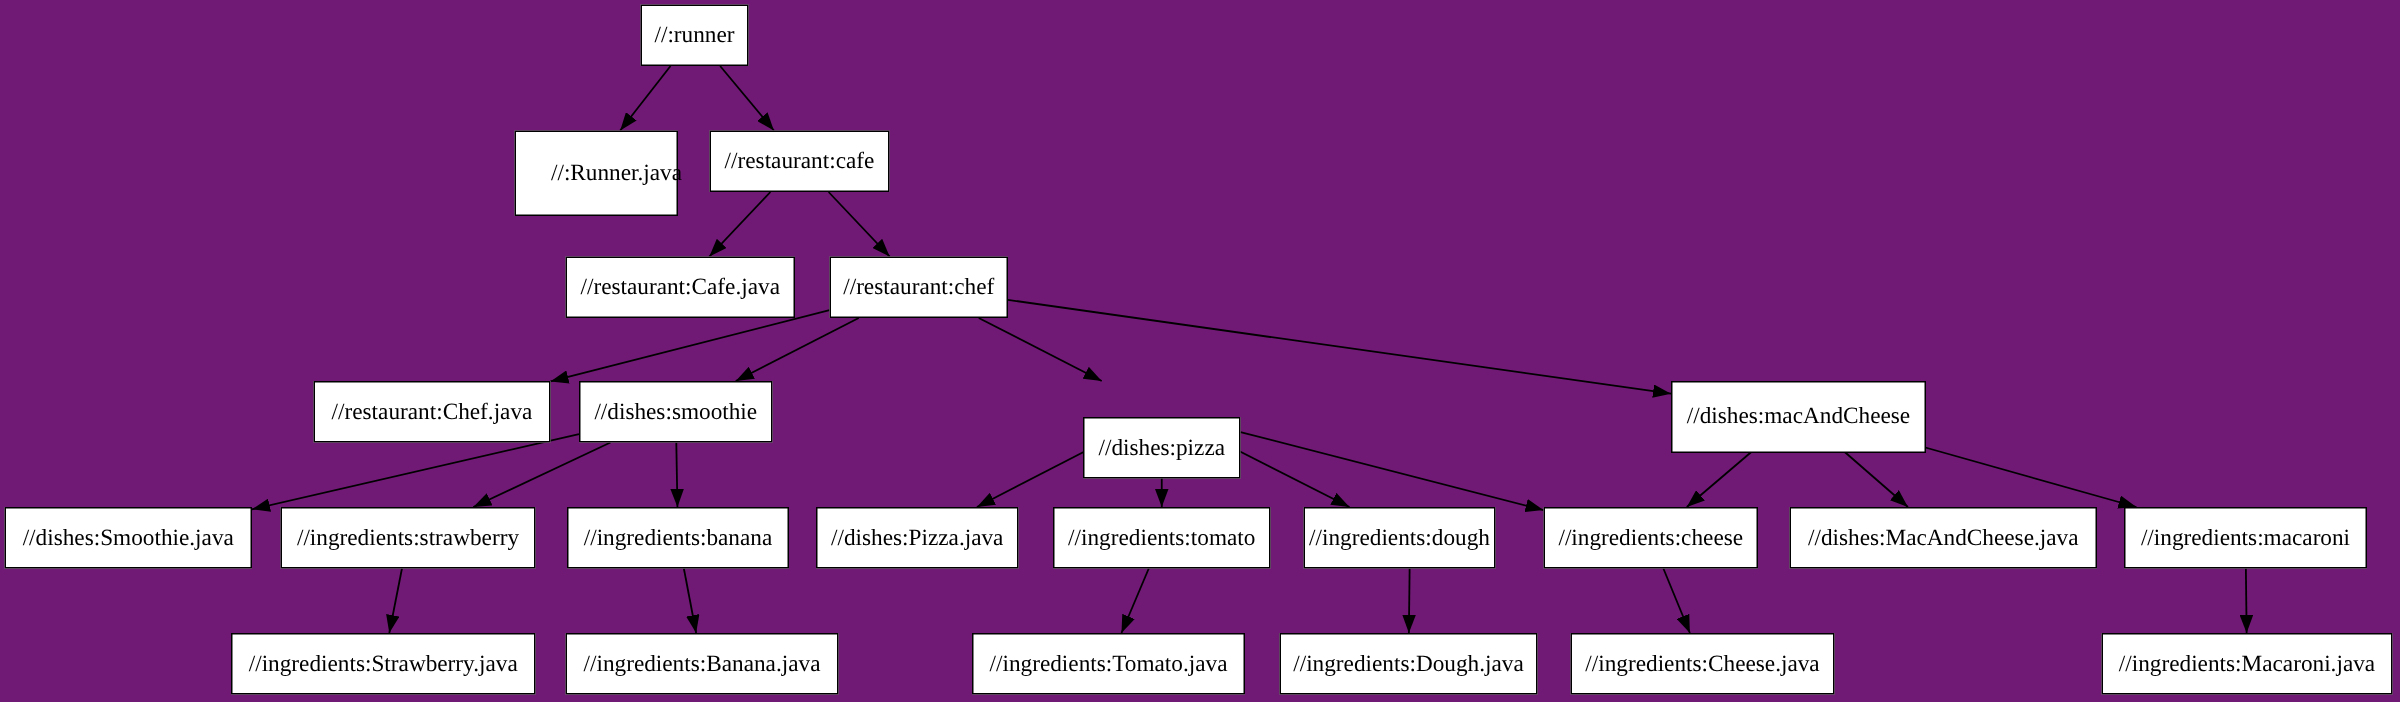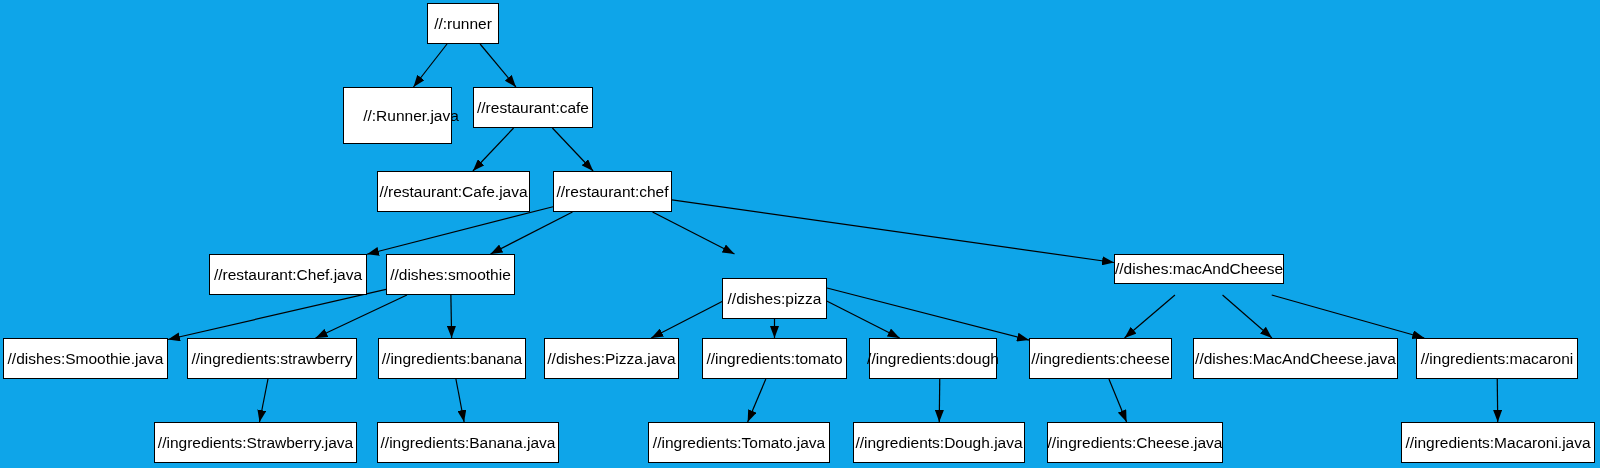--- a/index.html
+++ b/index.html
@@ -4,22 +4,22 @@
 <style>
   html, body {
     margin: 0;
     padding: 0;
     background: #ffffff;
   }
   #graph {
     position: relative;
     width: 1600px;
     height: 468px;
-    background: #0ea5e9;
-    font-family: Liberation Sans, sans-serif;
+    background: #701a75;
+    font-family: Liberation Serif, serif;
     overflow: hidden;
   }
   #edge-layer {
     position: absolute;
     left: 0;
     top: 0;
     width: 1600px;
     height: 468px;
   }
   .node {
@@ -88,21 +88,21 @@
     </div>
     <div class="node" style="left: 209px; top: 254px; width: 158px; height: 41px;">
       <span>//restaurant:Chef.java</span>
     </div>
     <div class="node" style="left: 386px; top: 254px; width: 129px; height: 41px;">
       <span>//dishes:smoothie</span>
     </div>
     <div class="node" style="left: 722px; top: 254px; width: 105px; height: 41px; margin-top: 24px;">
       <span>//dishes:pizza</span>
     </div>
-    <div class="node" style="left: 1114px; top: 254px; width: 170px; height: 30px;">
+    <div class="node" style="left: 1114px; top: 254px; width: 170px; height: 48px;">
       <span>//dishes:macAndCheese</span>
     </div>
     <div class="node" style="left: 3px; top: 338px; width: 165px; height: 41px;">
       <span>//dishes:Smoothie.java</span>
     </div>
     <div class="node" style="left: 187px; top: 338px; width: 170px; height: 41px; justify-content: center;">
       <span>//ingredients:strawberry</span>
     </div>
     <div class="node" style="left: 378px; top: 338px; width: 148px; height: 41px;">
       <span>//ingredients:banana</span>

